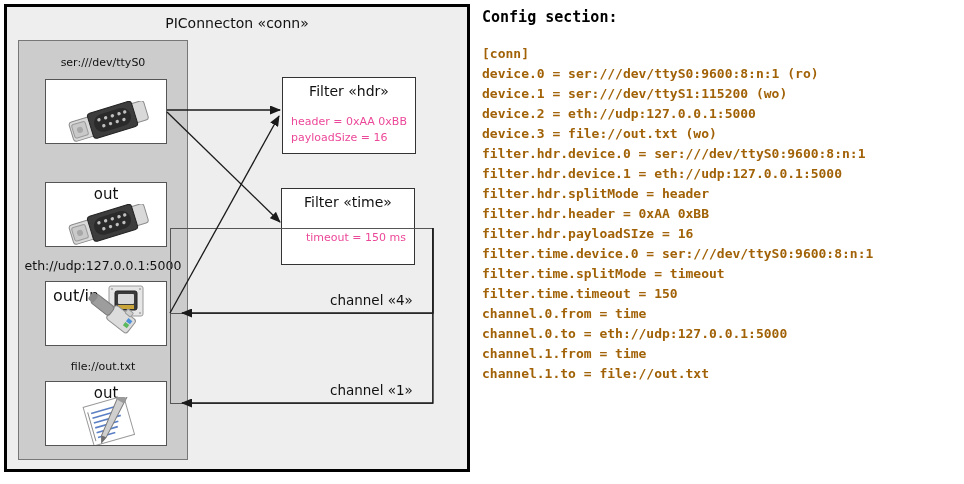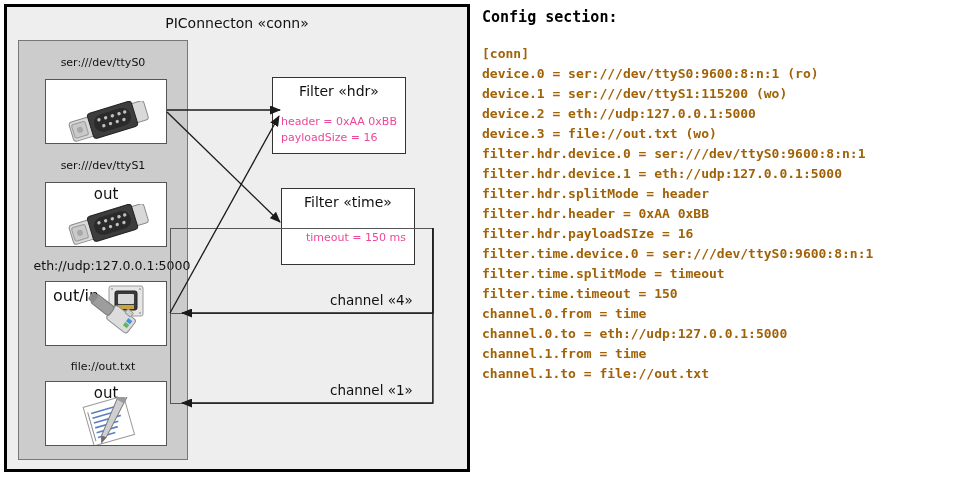--- a/index.html
+++ b/index.html
@@ -114,21 +114,20 @@
             <circle cx="46" cy="23" r="1.7"></circle>
           <circle cx="53" cy="23" r="1.7"></circle>
             <circle cx="60" cy="23" r="1.7"></circle>
         </g>
         <rect x="8" y="13" width="14" height="14" rx="2" fill="#c9c9c9" stroke="#9a9a9a"></rect>
         <circle cx="15" cy="20" r="3" fill="#a8a8a8"></circle>
       </g>
     </svg>
   </div>
 
-  <div class="dev-label" style="left:18px;top:159px;width:170px;">ser:///dev/ttyS1</div>
   <div class="dev-box" style="left:45px;top:182px;width:122px;height:65px;">
     <div class="dev-dir">out</div>
     <svg width="90" height="42" viewBox="0 0 90 42" style="position:absolute;left:18px;top:21px;">
       <g transform="rotate(-17 45 21)">
         <rect x="6" y="10" width="78" height="20" rx="3" fill="#d9d9d9" stroke="#8c8c8c"></rect>
         <rect x="26" y="7" width="46" height="26" rx="3" fill="#3d3d3d" stroke="#222"></rect>
         <rect x="30" y="11" width="38" height="18" rx="9" fill="#2a2a2a"></rect>
         <g fill="#bfbfbf">
           <circle cx="36" cy="16" r="1.7"></circle>
             <circle cx="43" cy="16" r="1.7"></circle>
@@ -139,21 +138,21 @@
             <circle cx="46" cy="23" r="1.7"></circle>
           <circle cx="53" cy="23" r="1.7"></circle>
             <circle cx="60" cy="23" r="1.7"></circle>
         </g>
         <rect x="8" y="13" width="14" height="14" rx="2" fill="#c9c9c9" stroke="#9a9a9a"></rect>
         <circle cx="15" cy="20" r="3" fill="#a8a8a8"></circle>
       </g>
     </svg>
   </div>
 
-  <div class="dev-label" style="left:18px;top:258px;width:170px;font-size:12.5px;margin-left:9px;">eth://udp:127.0.0.1:5000</div>
+  <div class="dev-label" style="left:18px;top:258px;width:170px;font-size:12.5px;">eth://udp:127.0.0.1:5000</div>
   <div class="dev-box" style="left:45px;top:281px;width:122px;height:65px;">
     <div class="dev-dir left">out/in</div>
     <svg width="80" height="58" viewBox="0 0 80 58" style="position:absolute;left:35px;top:3px;">
       <rect x="28" y="1" width="34" height="30" rx="2" fill="#e6e6e6" stroke="#9a9a9a"></rect>
       <rect x="34" y="6" width="22" height="19" rx="2" fill="#3a3a3a" stroke="#222"></rect>
       <rect x="37" y="9" width="16" height="10" rx="1" fill="#d8d8d8"></rect>
       <rect x="37" y="20" width="16" height="4" fill="#caa63a"></rect>
       <circle cx="31" cy="4" r="1.1" fill="#aaa"></circle>
         <circle cx="59" cy="4" r="1.1" fill="#aaa"></circle>
       <circle cx="31" cy="28" r="1.1" fill="#aaa"></circle>
@@ -189,21 +188,21 @@
       </g>
       <g transform="rotate(-16 36 24)">
         <polygon points="52,-2 58,4 26,38 20,42 22,35" fill="#cfcfcf" stroke="#7d7d7d" stroke-width="1"></polygon>
         <polygon points="20,42 22,35 26,38" fill="#6d6d6d"></polygon>
         <polygon points="50,0 56,6 52,10 46,4" fill="#9a9a9a"></polygon>
       </g>
     </svg>
   </div>
 
 
-  <div class="filter-box" style="left:272px;top:77px;width:134px;height:77px;">
+  <div class="filter-box" style="left:282px;top:77px;width:134px;height:77px;">
     <div class="filter-title">Filter «hdr»</div>
     <div class="filter-props" style="top:32px;">header = 0xAA 0xBB</div>
     <div class="filter-props" style="top:48px;">payloadSize = 16</div>
   </div>
 
   <div class="filter-box" style="left:281px;top:188px;width:134px;height:77px;">
     <div class="filter-title">Filter «time»</div>
     <div class="filter-props" style="top:37px;margin-left:16px;">timeout = 150 ms</div>
   </div>
 

